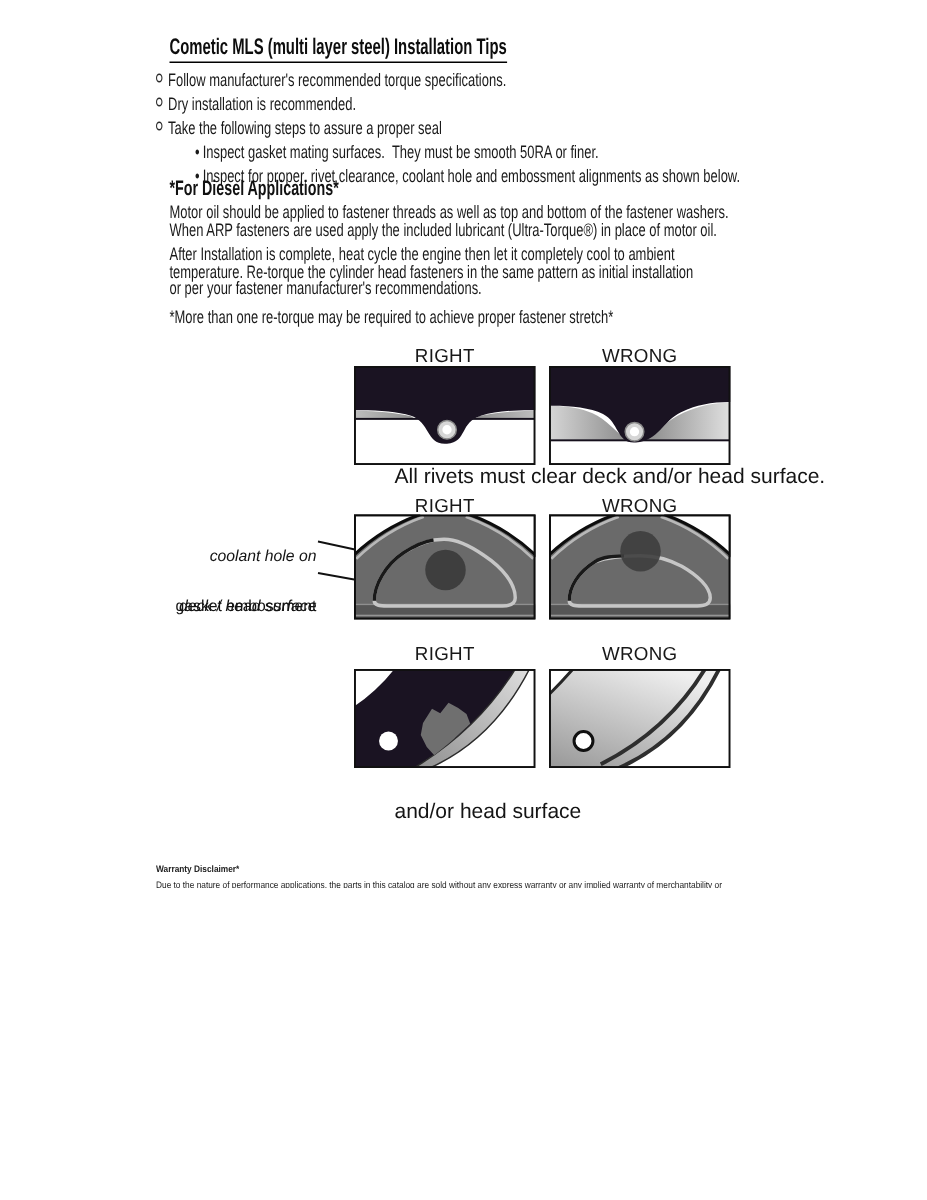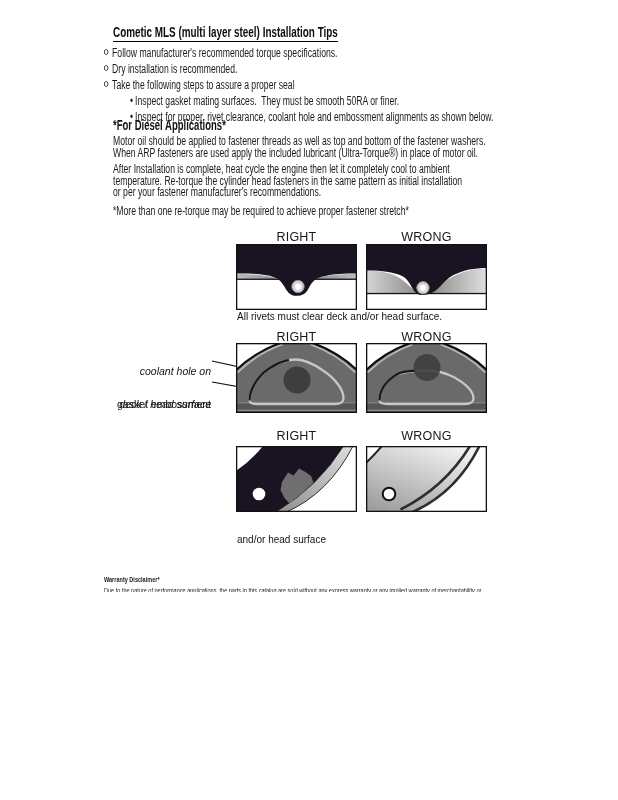--- a/index.html
+++ b/index.html
@@ -20,21 +20,21 @@
                      border:1.1px solid #2a2a2a; border-radius:50%; margin-right:5px;
                      vertical-align:2px; }
   .sub-row { margin-left:36px; }
   .sub-row::before { content:"\2022"; margin-right:3px; }
 
   .diesel-h { font-size:14px; font-weight:bold; white-space:pre; color:#111; }
   .body-par { font-size:12px; line-height:11.6px; }
 
   .dg-label { width:121px; text-align:center; font-size:12.5px; font-weight:400;
               letter-spacing:0.2px; color:#181818; }
-  .dg-caption { font-size:10px; color:#141414; line-height:10.5px; white-space:pre; }
+  .dg-caption { font-size:14px; color:#141414; line-height:10.5px; white-space:pre;margin-left:26px; }
   .callout { font-size:10.5px; line-height:11.3px; color:#141414; text-align:right;
              width:120px; white-space:pre; }
 
   .warranty { font-size:6.3px; line-height:7.35px; color:#222; }
   .w-head { font-weight:bold; margin-bottom:4px; }
   .w-par { margin-bottom:4.2px; }
 
   .footer-code { font-size:20px; color:#a21caf; letter-spacing:0.3px; }
   svg { display:block; }
 </style>

